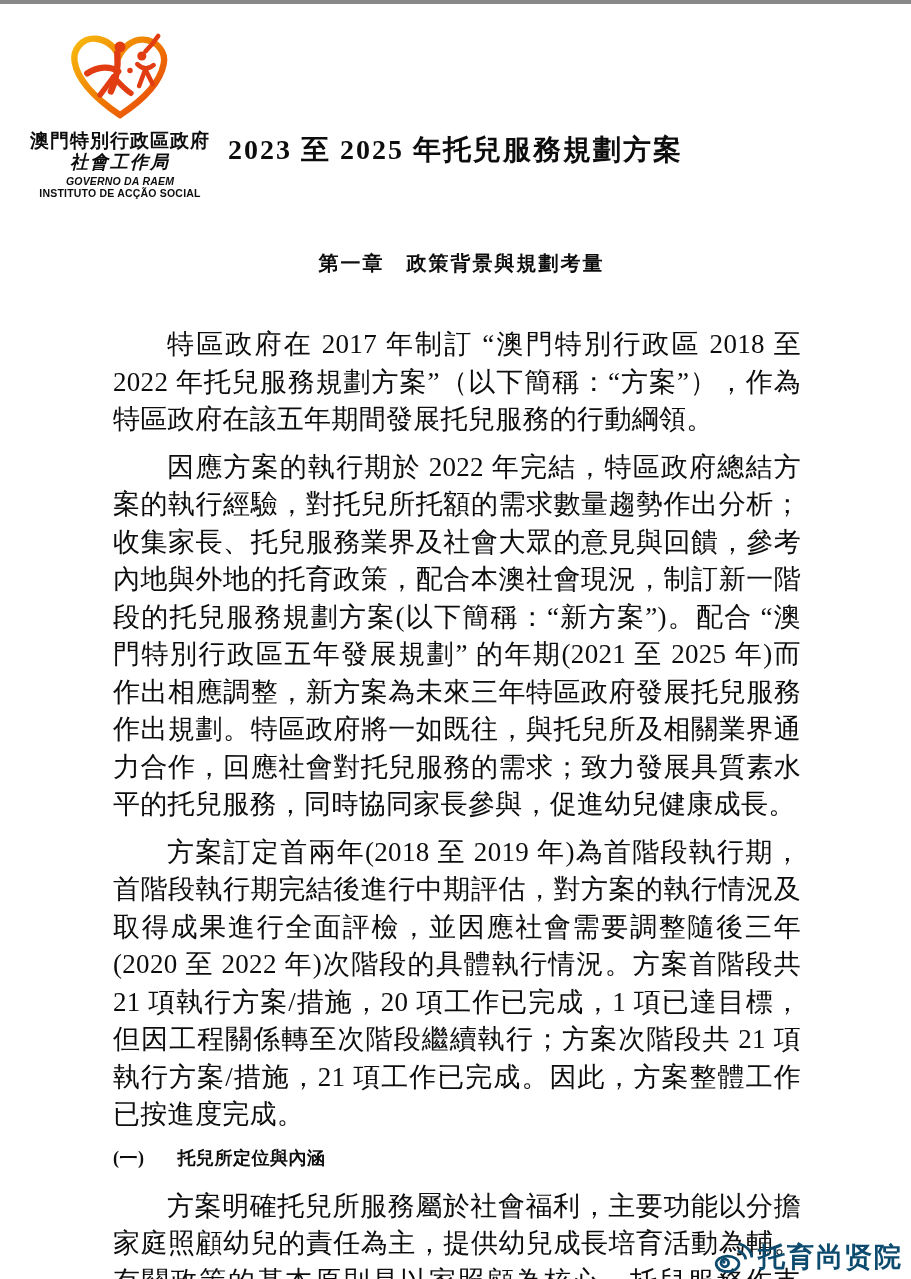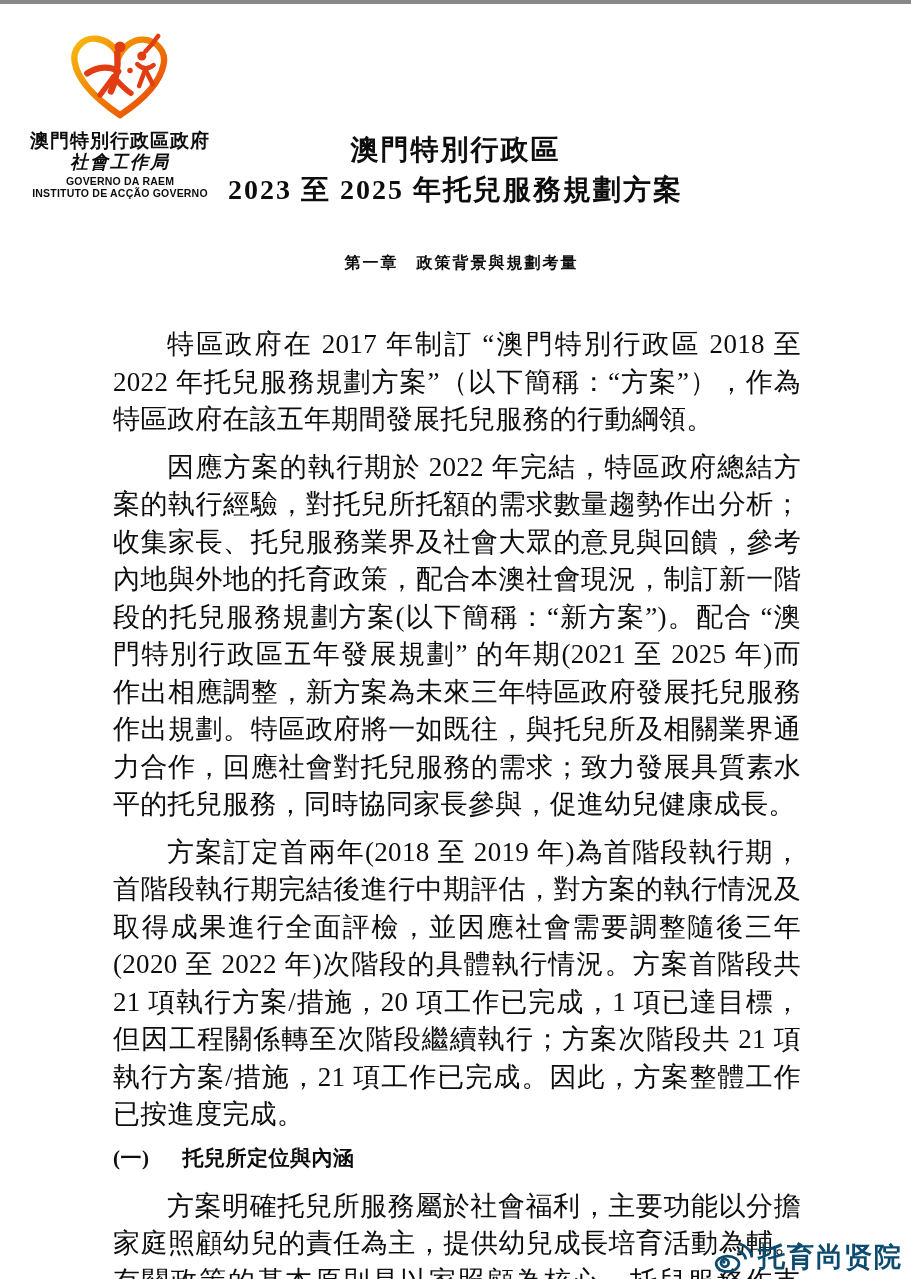--- a/index.html
+++ b/index.html
@@ -25,51 +25,51 @@
   }
   .org-zh2{
     font-family:"Liberation Sans","DejaVu Sans",sans-serif;
     font-weight:bold;font-size:18px;line-height:20px;letter-spacing:2px;font-style:italic;
   }
   .org-pt1,.org-pt2{
     font-family:"Liberation Sans","DejaVu Sans",sans-serif;
     font-weight:bold;font-size:10.5px;line-height:12px;letter-spacing:0.2px;
     white-space:nowrap;
   }
-  .org-pt1{margin-top:3px;}
+  .org-pt1{margin-top:3px;font-style:italic;}
   
   .doc-title{
     position:absolute;left:0;right:0;top:126px;
     text-align:center;font-weight:bold;
     font-size:28px;line-height:40px;letter-spacing:2px;
   }
   .chapter-heading{
     position:absolute;left:12px;right:0;top:244px;
     text-align:center;font-weight:bold;
-    font-size:16px;line-height:30px;letter-spacing:2px;
+    font-size:20px;line-height:30px;letter-spacing:2px;
   }
   
   .content{
     position:absolute;left:113px;top:322px;width:688px;
   }
   .sec-heading{
     font-size:21px;line-height:28px;font-weight:bold;
     letter-spacing:1px;margin:0 0 16px 0;
   }
   .sec-heading.gap-above{margin-top:44px;}
   .content p{
     font-size:27px;line-height:37.5px;
     margin:0 0 10px 0;
     text-indent:2em;
     text-align:justify;
     text-justify:inter-ideograph;
     letter-spacing:0.3px;
   }
   .sub-heading{
-    font-size:21px;line-height:28px;font-weight:bold;
+    font-size:18px;line-height:28px;font-weight:bold;
     margin:6px 0 16px 0;letter-spacing:0.5px;
   }
   .sub-heading .sub-title{margin-left:33px;}
   
   .watermark{
     position:absolute;right:8px;bottom:8px;
     display:flex;align-items:center;gap:5px;
     color:#0c4a6e;
     font-family:"Liberation Sans","DejaVu Sans",sans-serif;
     font-weight:bold;font-size:27px;letter-spacing:2px;
@@ -103,25 +103,24 @@
         <path d="M87 50 L 81 66" stroke-width="5"></path>
         <path d="M89 50 L 96 64" stroke-width="5"></path>
       </g>
       <circle cx="60" cy="23" r="6" fill="#e23d12"></circle>
       <circle cx="84" cy="33" r="5" fill="#e23d12"></circle>
       <circle cx="71" cy="49" r="3" fill="#e23d12"></circle>
     </svg>
     <div class="org-zh1">澳門特別行政區政府</div>
     <div class="org-zh2">社會工作局</div>
     <div class="org-pt1">GOVERNO DA RAEM</div>
-    <div class="org-pt2">INSTITUTO DE ACÇÃO GOVERNO</div>
+    <div class="org-pt2">INSTITUTO DE ACÇÃO SOCIAL</div>
   </div>
 
   <div class="doc-title">
-    <div>澳門特別行政區</div>
     <div>2023 至 2025 年托兒服務規劃方案</div>
   </div>
 
   <div class="chapter-heading">第一章　政策背景與規劃考量</div>
 
   <div class="content">
 
     <p>特區政府在 2017 年制訂 “澳門特別行政區 2018 至 2022 年托兒服務規劃方案”（以下簡稱：“方案”），作為特區政府在該五年期間發展托兒服務的行動綱領。</p>
     <p>因應方案的執行期於 2022 年完結，特區政府總結方案的執行經驗，對托兒所托額的需求數量趨勢作出分析；收集家長、托兒服務業界及社會大眾的意見與回饋，參考內地與外地的托育政策，配合本澳社會現況，制訂新一階段的托兒服務規劃方案(以下簡稱：“新方案”)。配合 “澳門特別行政區五年發展規劃” 的年期(2021 至 2025 年)而作出相應調整，新方案為未來三年特區政府發展托兒服務作出規劃。特區政府將一如既往，與托兒所及相關業界通力合作，回應社會對托兒服務的需求；致力發展具質素水平的托兒服務，同時協同家長參與，促進幼兒健康成長。</p>
 

